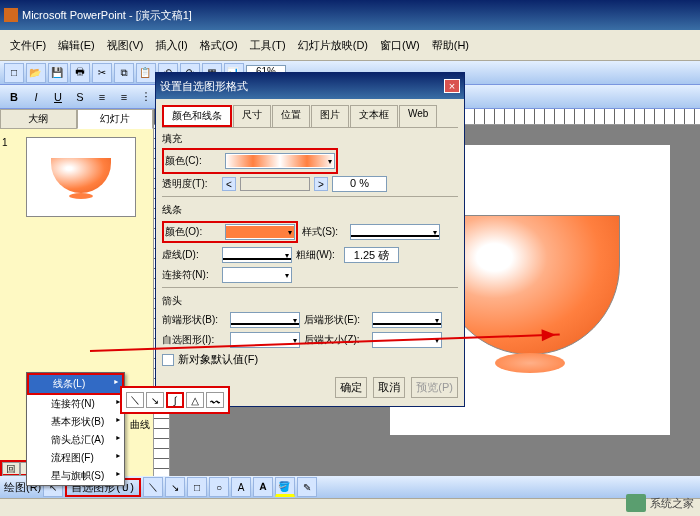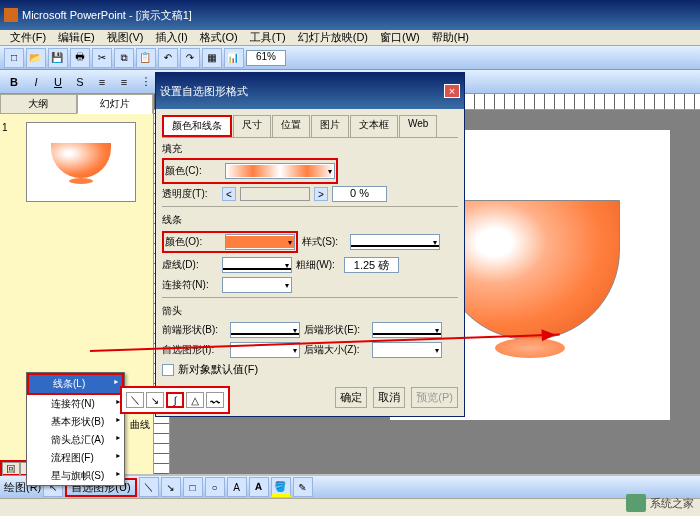--- a/index.html
+++ b/index.html
@@ -1,40 +1,40 @@
 <!DOCTYPE html>
 <html><head>
 <meta charset="utf-8">
 <style>
 * { margin: 0; padding: 0; box-sizing: border-box; font-family: "SimSun", Arial, sans-serif; font-size: 11px; }
 body { width: 700px; height: 516px; background: #c0c0c0; overflow: hidden; position: relative; }
 .titlebar { height: 30px; background: linear-gradient(#0a246a,#3a6ea5); color: #fff; display: flex; align-items: center; padding: 0 4px; }
 .titlebar .ico { width: 14px; height: 14px; background: #d2691e; margin-right: 4px; }
-.menubar { height: 16px; background: #ece9d8; display: flex; align-items: center; padding: 0 6px; gap: 4px; border-bottom: 1px solid #aca899; }
+.menubar { height: 31px; background: #ece9d8; display: flex; align-items: center; padding: 0 6px; gap: 4px; border-bottom: 1px solid #aca899; }
 .menubar span { padding: 1px 4px; }
 .toolbar { height: 24px; background: linear-gradient(#e3efff,#a9c7f0); display: flex; align-items: center; padding: 0 4px; gap: 2px; border-bottom: 1px solid #7a96df; }
 .tbtn { width: 20px; height: 20px; background: #d4e5ff; border: 1px solid #98b5e2; display: flex; align-items: center; justify-content: center; font-size: 10px; }
 .tbtn2 { width: 20px; height: 18px; display: flex; align-items: center; justify-content: center; }
 .zoom { width: 40px; height: 16px; background: #fff; border: 1px solid #7f9db9; font-size: 10px; text-align: center; }
 .main { display: flex; height: 380px; }
 .leftpane { width: 154px; background: #fef9c3; border-right: 1px solid #999; }
 .tabs { display: flex; background: #ece9d8; }
 .tabs div { flex: 1; text-align: center; padding: 2px; border: 1px solid #aca899; font-size: 10px; }
 .tabs .active { background: #fff; border-bottom: 1px solid #fff; }
 .thumb { width: 110px; height: 80px; margin: 8px auto; border: 1px solid #888; background: #fff; position: relative; }
 .bowl-sm { width: 60px; height: 35px; margin: 20px auto 0; background: radial-gradient(ellipse at 30% 30%, #fff 5%, #ff7f3f 60%, #e85a1a); border-radius: 0 0 50px 50px; }
 .base-sm { width: 24px; height: 6px; margin: 0 auto; background: #ff7f3f; border-radius: 50%; }
 .ruler-h { height: 16px; background: #fff; border-bottom: 1px solid #999; background-image: repeating-linear-gradient(90deg,#666 0,#666 1px,transparent 1px,transparent 10px); }
 .ruler-v { width: 16px; background: #fff; border-right: 1px solid #999; background-image: repeating-linear-gradient(0deg,#666 0,#666 1px,transparent 1px,transparent 10px); }
 .canvas { flex: 1; background: #808080; position: relative; padding: 20px; }
 .slide { background: #fff; width: 280px; height: 290px; margin-left: 200px; position: relative; }
 .bowl-lg { width: 180px; height: 140px; position: absolute; top: 70px; left: 50px; background: radial-gradient(ellipse at 30% 30%, #fff 10%, #ffb088 30%, #ff7f3f 60%, #e85a1a); border-radius: 0 0 120px 120px; border: 1px solid #888; }
 .base-lg { width: 70px; height: 20px; position: absolute; top: 208px; left: 105px; background: radial-gradient(#ffb088,#ff7f3f); border-radius: 50%; }
 .dialog { position: absolute; top: 72px; left: 155px; width: 310px; background: #ece9d8; border: 1px solid #0a246a; z-index: 10; }
-.dlg-title { height: 36px; background: linear-gradient(#0a246a,#3a6ea5); color: #fff; display: flex; align-items: center; padding: 0 4px; justify-content: space-between; }
+.dlg-title { height: 26px; background: linear-gradient(#0a246a,#3a6ea5); color: #fff; display: flex; align-items: center; padding: 0 4px; justify-content: space-between; }
 .dlg-close { width: 16px; height: 14px; background: #d9534f; color: #fff; text-align: center; line-height: 12px; border: 1px solid #fff; }
 .dlg-body { padding: 6px; }
 .dlg-tabs { display: flex; border-bottom: 1px solid #aca899; }
 .dlg-tabs div { padding: 2px 8px; border: 1px solid #aca899; border-bottom: none; background: #ece9d8; margin-right: 1px; font-size: 10px; }
 .dlg-tabs .act { background: #fff; border: 2px solid #d00; }
 .grp-lbl { padding: 4px 0 2px; font-size: 10px; }
 .row { display: flex; align-items: center; gap: 4px; padding: 2px 0; }
 .row label { width: 56px; text-align: left; font-size: 10px; }
 .combo { width: 70px; height: 16px; background: #fff; border: 1px solid #7f9db9; display: flex; align-items: center; position: relative; }
 .combo::after { content: "▾"; position: absolute; right: 2px; font-size: 8px; }
@@ -55,21 +55,21 @@
 .submenu .arc { border: 2px solid #d00; }
 .submenu-lbl { position: absolute; left: 130px; top: 418px; font-size: 10px; z-index: 21; }
 .btm-toolbar { position: absolute; bottom: 18px; left: 0; right: 0; height: 22px; background: linear-gradient(#e3efff,#a9c7f0); display: flex; align-items: center; padding: 0 4px; gap: 2px; }
 .viewbtns { position: absolute; bottom: 40px; left: 0; height: 16px; display: flex; background: #ece9d8; border: 2px solid #d00; }
 .viewbtns span { width: 18px; height: 14px; border: 1px solid #999; font-size: 9px; text-align: center; }
 .status { position: absolute; bottom: 0; left: 0; right: 0; height: 18px; background: #ece9d8; border-top: 1px solid #aca899; }
 .wm { position: absolute; bottom: 4px; right: 6px; color: #444; font-size: 14px; z-index: 50; display: flex; align-items: center; gap: 4px; text-align: right; }
 .wm-ico { width: 20px; height: 18px; background: #5a9e6f; border-radius: 2px; }
 .arrow { position: absolute; top: 350px; left: 90px; width: 470px; height: 2px; background: #d00; z-index: 15; transform: rotate(-2deg); transform-origin: left; }
 .arrow::after { content: ""; position: absolute; right: -2px; top: -5px; border: 6px solid transparent; border-left: 14px solid #d00; }
-.autoshape-hl { border: 2px solid #d00; padding: 0 4px; }
+.autoshape-hl { border: 2px solid #d00; padding: 0 4px; font-family: Liberation Mono, monospace; }
 </style>
 </head>
 <body>
 
 <div class="titlebar">
   <div class="ico"></div>
   <span>Microsoft PowerPoint - [演示文稿1]</span>
 </div>
 
 <div class="menubar">

